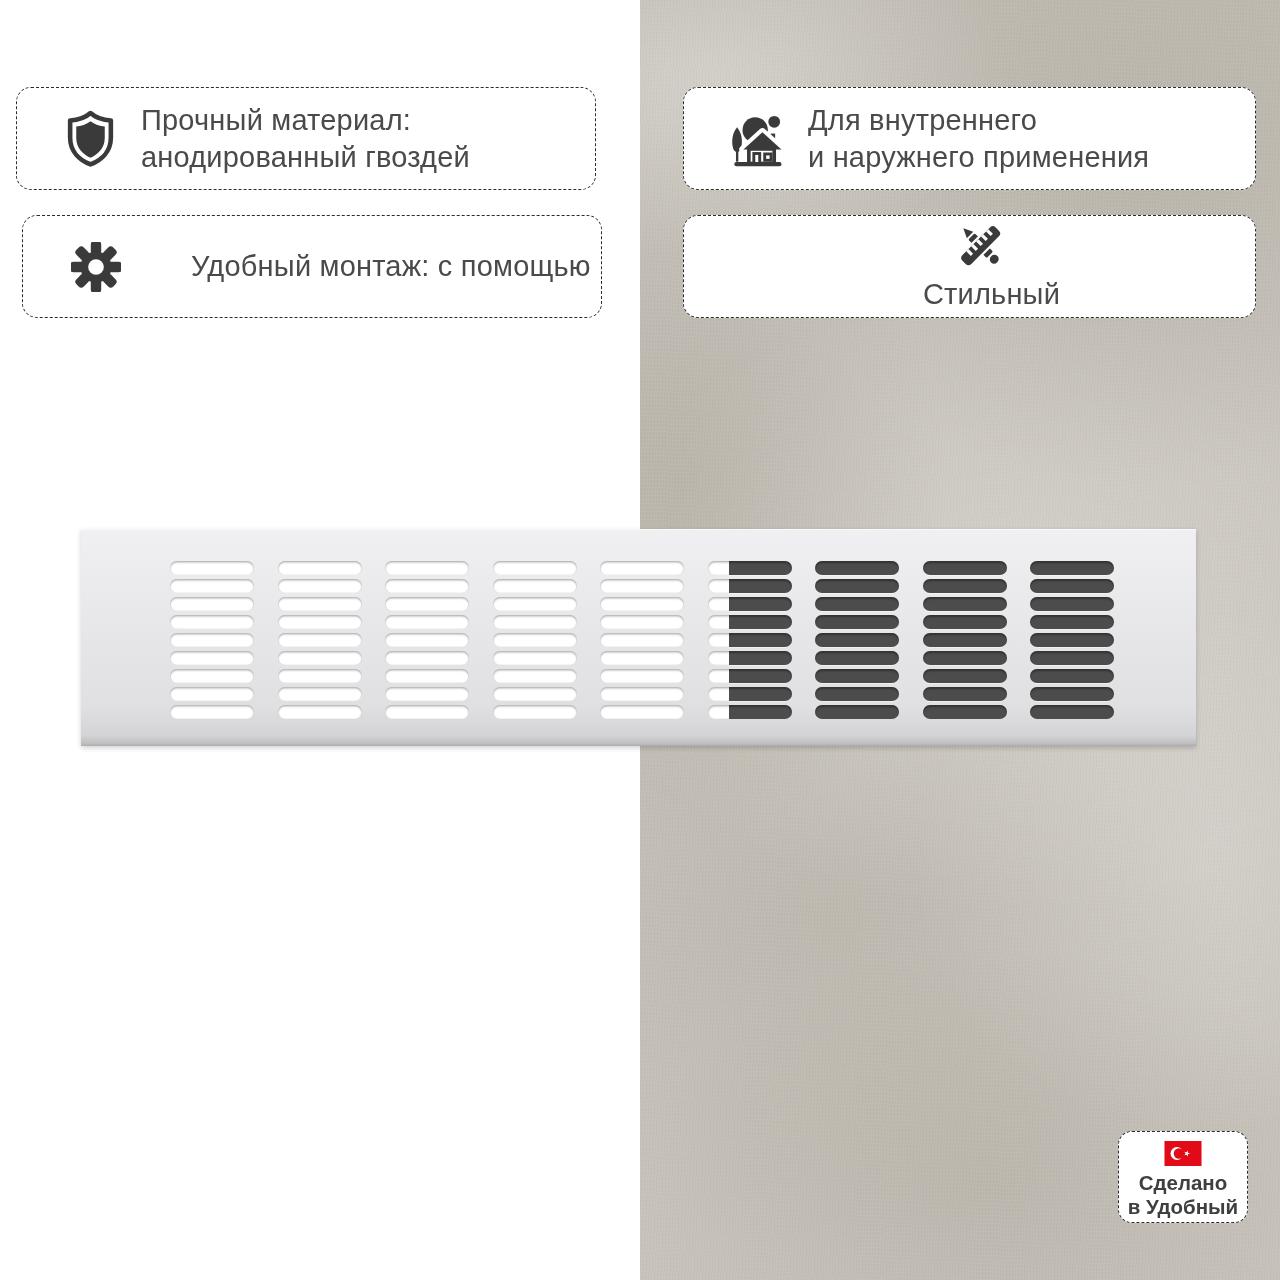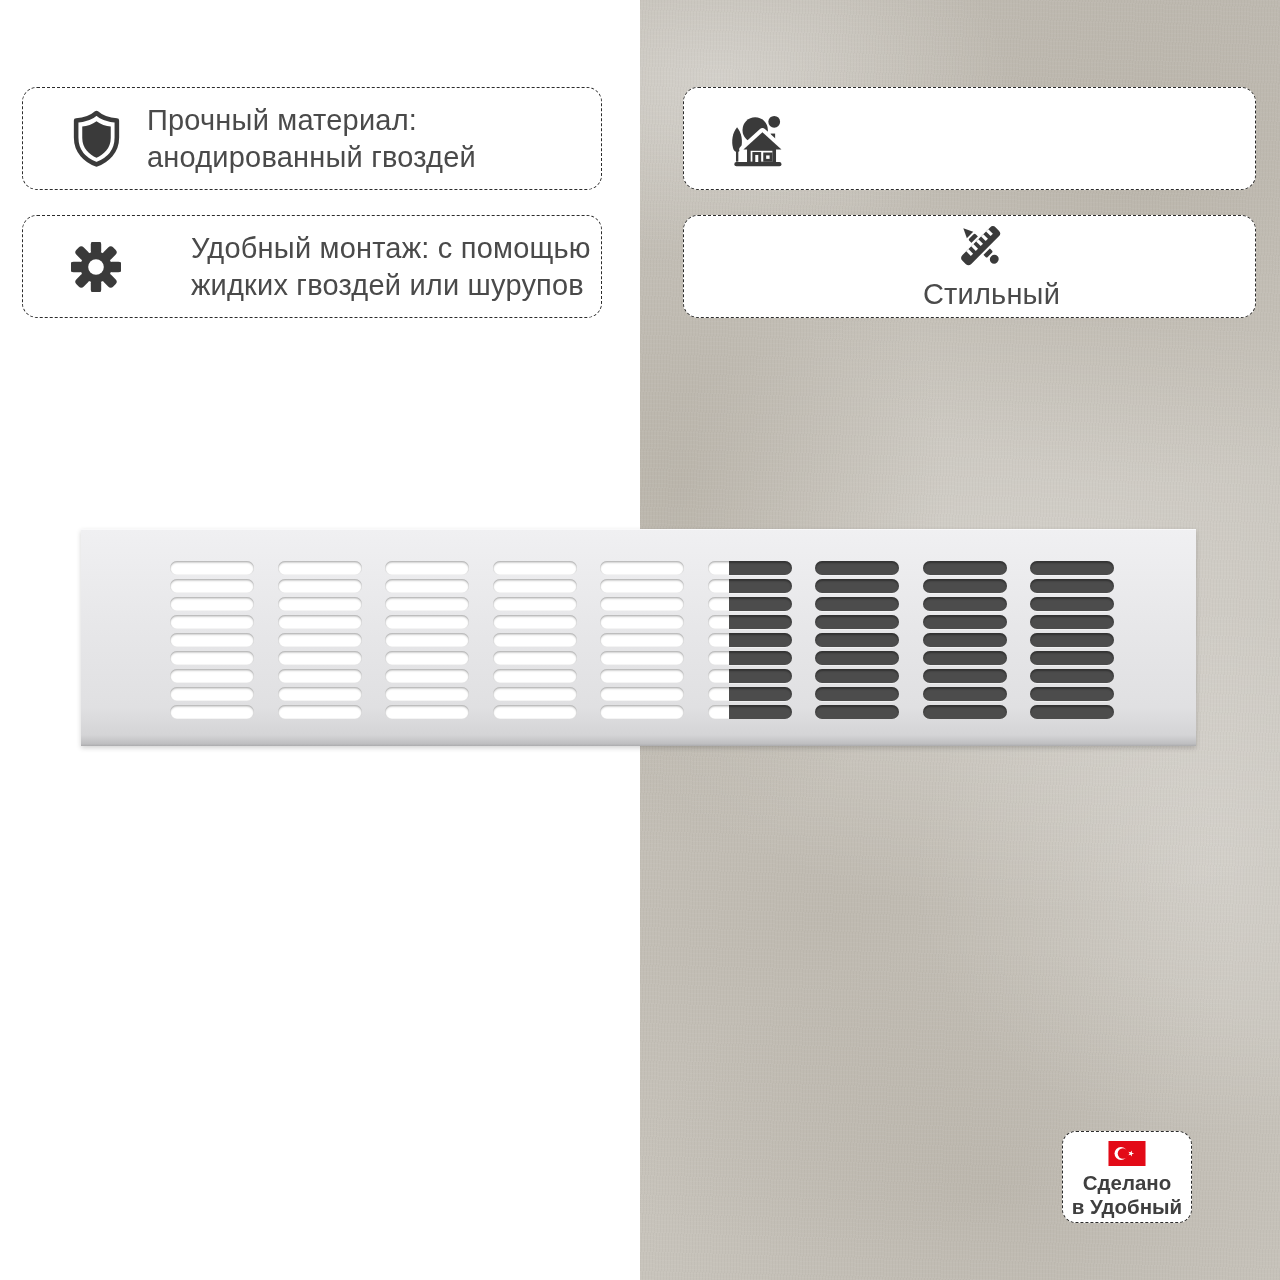--- a/index.html
+++ b/index.html
@@ -24,21 +24,21 @@
       radial-gradient(500px 340px at 55% 93%, rgba(150,142,128,0.22), rgba(150,142,128,0) 72%),
       linear-gradient(180deg, rgba(130,122,108,0.10), rgba(130,122,108,0) 22%);
   }
   
   .feature-box{
     position:absolute;height:103px;background:#ffffff;
     border:1.6px dashed #2c2c2c;border-radius:15px;
     display:flex;align-items:center;box-sizing:border-box;
     padding-left:44px;
   }
-  .box1{left:22px;top:87px;width:580px;}
+  .box1{left:16px;top:87px;width:580px;}
   .box2{left:22px;top:215px;width:580px;gap:44px;}
   .box3{left:683px;top:87px;width:573px;}
   .box4{left:683px;top:215px;width:573px;flex-direction:column;}
   .icon-slot{
     width:58px;min-width:58px;height:60px;margin-right:22px;
     display:flex;align-items:center;justify-content:center;
   }
   .feature-text{
     display:flex;flex-direction:column;justify-content:center;
     font-size:29px;line-height:37px;color:#4a4a4a;letter-spacing:0.2px;
@@ -63,21 +63,21 @@
   .slot-white{
     background:#ffffff;
     box-shadow:inset 0 1.5px 2px rgba(0,0,0,0.28), inset 0 0 0 0.6px rgba(0,0,0,0.07);
   }
   .slot-dark{
     background:#4c4c4c;
     box-shadow:inset 0 2px 2px rgba(0,0,0,0.35), 0 1px 0 rgba(255,255,255,0.45);
   }
   
   .badge{
-    position:absolute;left:1062px;top:1131px;width:130px;height:92px;
+    position:absolute;left:1118px;top:1131px;width:130px;height:92px;
     background:#ffffff;border:1.6px dashed #2c2c2c;border-radius:14px;
     box-sizing:border-box;display:flex;flex-direction:column;align-items:center;
     padding-top:9px;
   }
   .badge .flag{width:38px;height:25px;display:block;margin-bottom:5px;}
   .badge-line{
     font-size:20.5px;font-weight:bold;line-height:24px;color:#3f3f3f;white-space:nowrap;
   }
 </style>
 </head>
@@ -112,21 +112,20 @@
           <rect x="-5" y="-25" width="10" height="13" rx="3.5" transform="translate(24 24) rotate(225)"></rect>
           <rect x="-5" y="-25" width="10" height="13" rx="3.5" transform="translate(24 24) rotate(270)"></rect>
           <rect x="-5" y="-25" width="10" height="13" rx="3.5" transform="translate(24 24) rotate(315)"></rect>
           <circle cx="24" cy="24" r="15"></circle>
         </g>
         <circle cx="24" cy="24" r="7.5" fill="#ffffff"></circle>
       </svg>
     </span>
     <div class="feature-text">
       <span>Удобный монтаж: с помощью</span>
-      <span>жидких гвоздей или шурупов</span>
     </div>
   </div>
 
   <div class="feature-box box3">
     <span class="icon-slot">
       <svg width="58" height="58" viewBox="0 0 64 64">
         <g fill="#3a3a3a">
           <circle cx="30" cy="22" r="14"></circle>
           <path d="M10 19 C5 25 3.5 34 5.5 42 C7 48 13 48 14.5 42 C16.5 34 15 25 10 19 Z"></path>
           <rect x="8.8" y="45" width="2.6" height="12"></rect>
@@ -134,20 +133,24 @@
           <rect x="47" y="26" width="5" height="12"></rect>
         </g>
         <path d="M17 43.5 L38 24.5 L59 43.5" fill="none" stroke="#ffffff" stroke-width="9" stroke-linejoin="round" stroke-linecap="round"></path>
         <rect x="23" y="43" width="28" height="16" fill="#ffffff" stroke="#3a3a3a" stroke-width="4"></rect>
         <path d="M17 43.5 L38 24.5 L59 43.5 Z" fill="#3a3a3a"></path>
         <rect x="28.5" y="48" width="6.5" height="11" fill="#ffffff" stroke="#3a3a3a" stroke-width="3.2"></rect>
         <rect x="40.5" y="48.5" width="7" height="7" fill="#ffffff" stroke="#3a3a3a" stroke-width="3.2"></rect>
         <rect x="7" y="57.5" width="52" height="4.5" rx="2.2" fill="#3a3a3a"></rect>
       </svg>
     </span>
+    <div class="feature-text">
+      <span>Для внутреннего</span>
+      <span>и наружнего применения</span>
+    </div>
   </div>
 
   <div class="feature-box box4">
     <span class="icon-slot">
       <svg width="56" height="56" viewBox="0 0 56 56">
         <g transform="rotate(-45 28 28)" fill="#3a3a3a">
           <path d="M28 3 L23.5 12.5 L32.5 12.5 Z"></path>
           <rect x="23.5" y="14.5" width="9" height="26" rx="1.5"></rect>
           <rect x="23.5" y="42.5" width="9" height="8.5" rx="4.2"></rect>
         </g>

